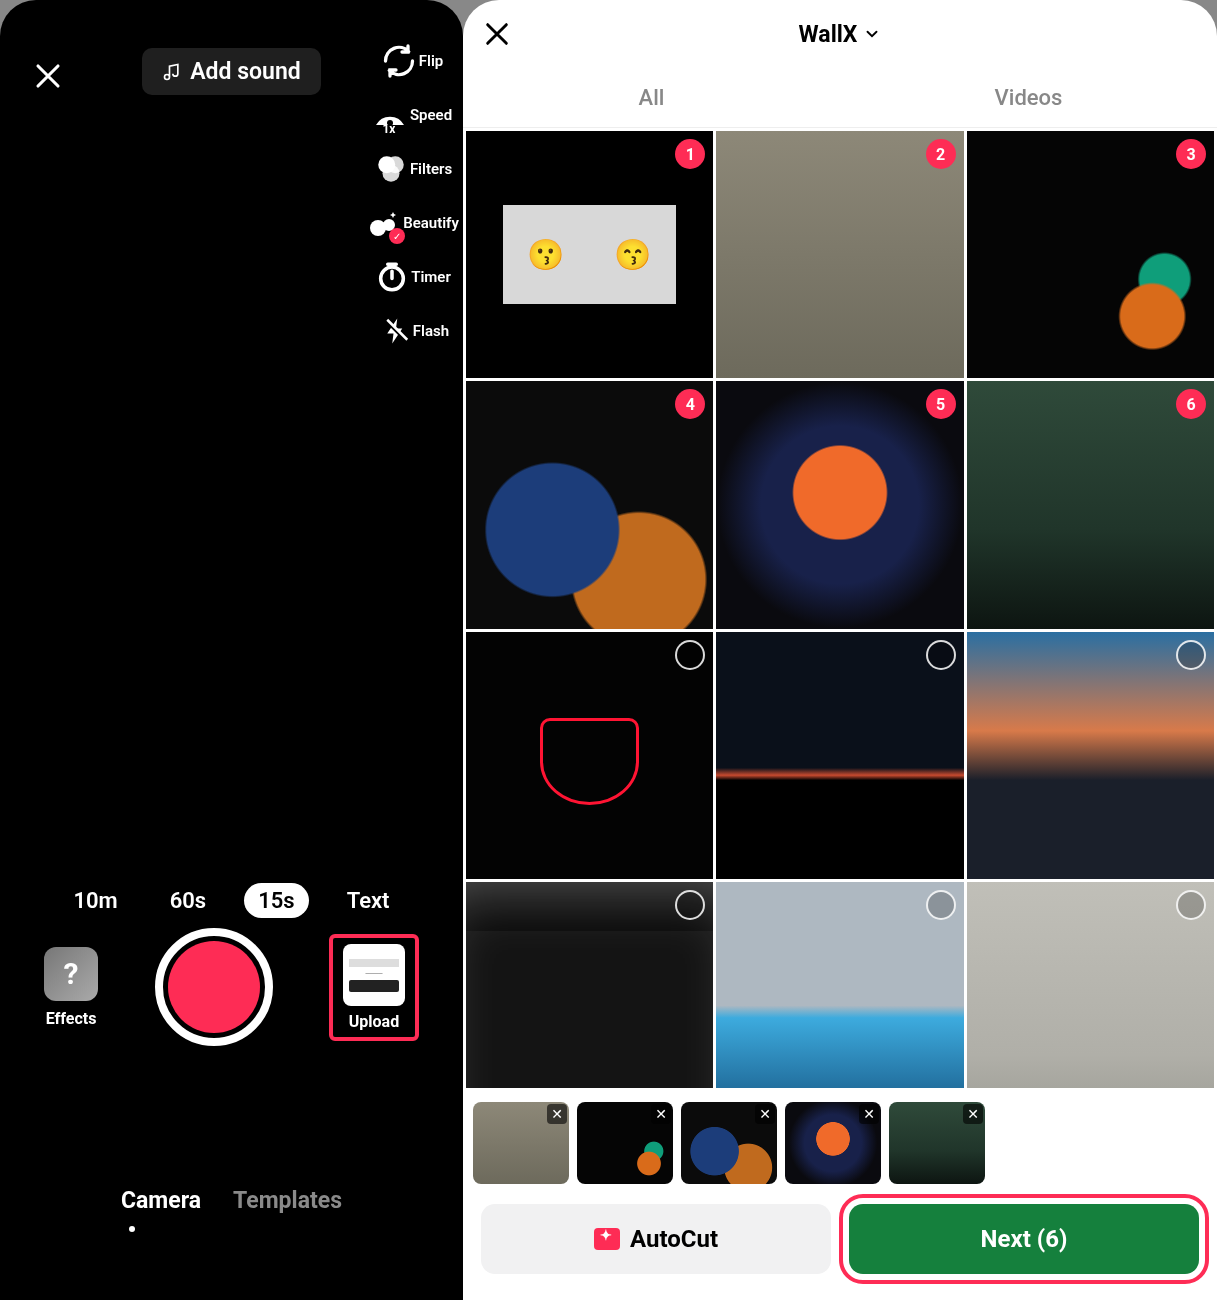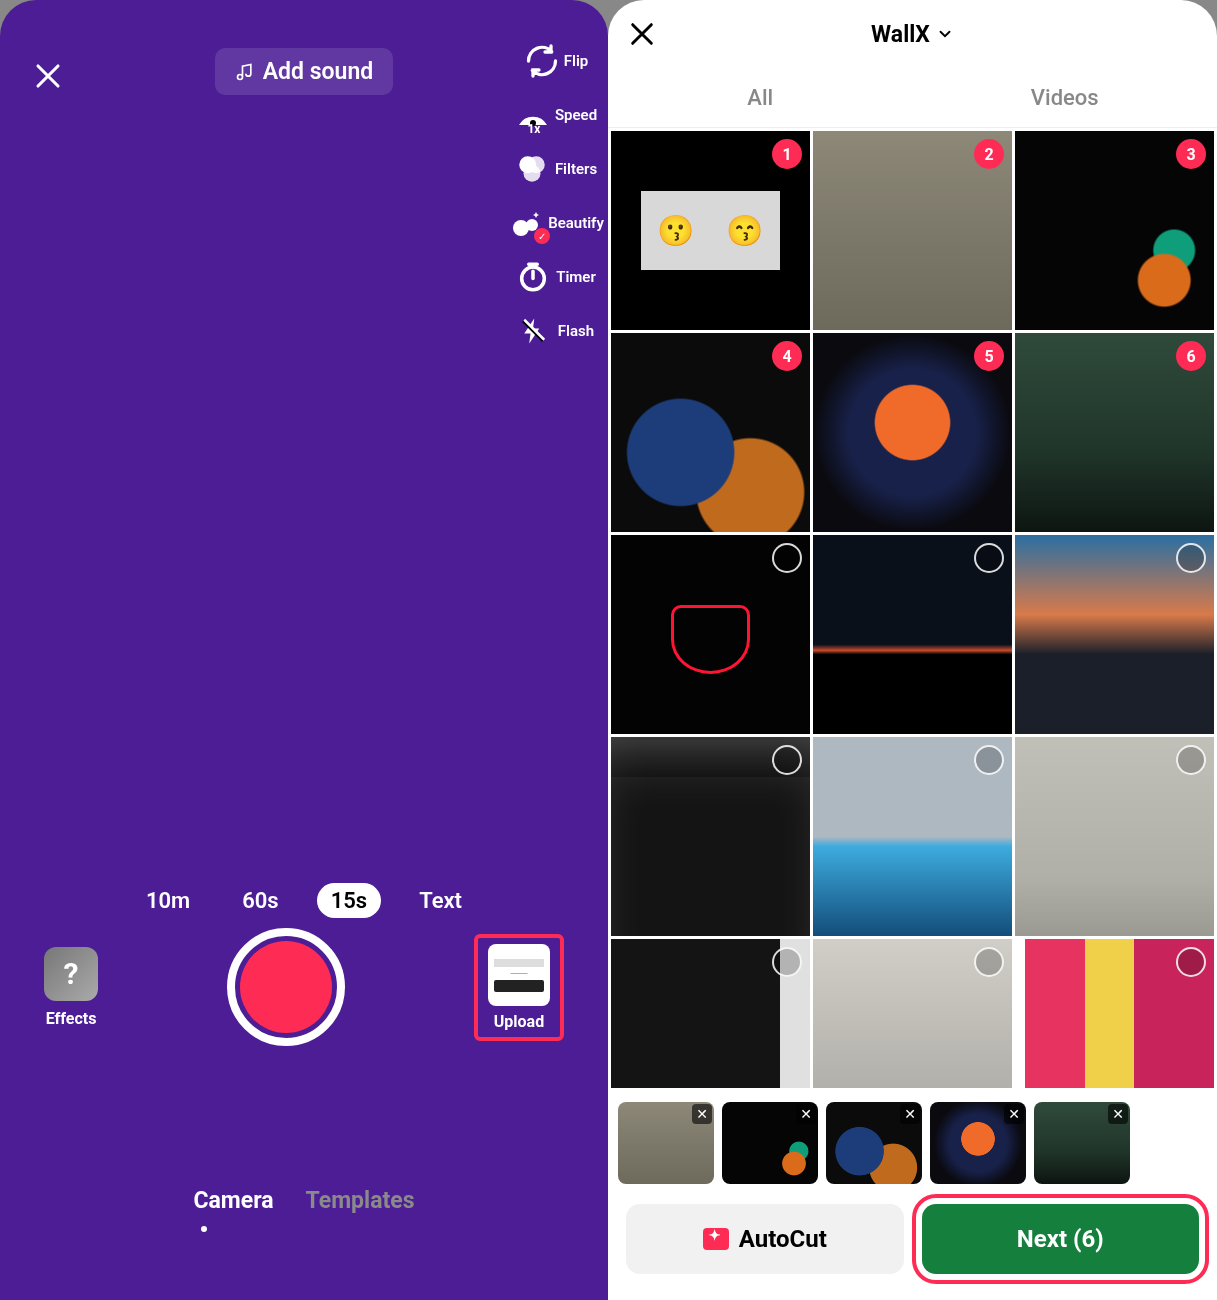--- a/index.html
+++ b/index.html
@@ -6,23 +6,23 @@
   body {
     font-family: -apple-system, BlinkMacSystemFont, "Segoe UI", Roboto, Helvetica, Arial, sans-serif;
     background: #888;
     width: 1217px;
     height: 1300px;
     display: flex;
     overflow: hidden;
   }
   
   .left-panel {
-    width: 608px;
+    width: 463px;
     height: 100%;
-    background: #4c1d95;
+    background: #000000;
     position: relative;
     color: #fff;
     border-top-left-radius: 36px;
     border-top-right-radius: 36px;
   }
   .cam-top {
     position: absolute; top: 48px; left: 0; right: 0;
     display: flex; align-items: center;
   }
   .cam-close {
@@ -38,21 +38,21 @@
     font-size: 23px;
     font-weight: 600;
     display: flex; align-items: center; gap: 8px;
   }
   .right-tools {
     position: absolute; right: 12px; top: 42px;
     width: 80px;
     display: flex; flex-direction: column; align-items: center; gap: 16px;
   }
   .tool { display:flex; flex-direction:row; align-items:center; gap:2px; cursor:pointer;}
-  .tool-icon { width: 38px; height: 38px; display:flex; align-items:center; justify-content:flex-start;}
+  .tool-icon { width: 38px; height: 38px; display:flex; align-items:center; justify-content:flex-end;}
   .tool-label { font-size: 15px; font-weight:600;}
   .beautify-wrap { position:relative;}
   .beautify-dot { position:absolute; right:-4px; bottom:-2px; width:16px; height:16px; background:#FE2C55; border-radius:50%; display:flex; align-items:center; justify-content:center; color:#fff; font-size:10px;}
   .duration-row {
     position:absolute; left:0; right:0; bottom: 382px;
     display:flex; justify-content:center; gap: 24px; align-items:center;
     font-size:22px; font-weight:600;
   }
   .duration-item { color:#fff; padding:5px 14px; border-radius: 20px; cursor:pointer;}
   .duration-item.active { background:#fff; color:#000;}

